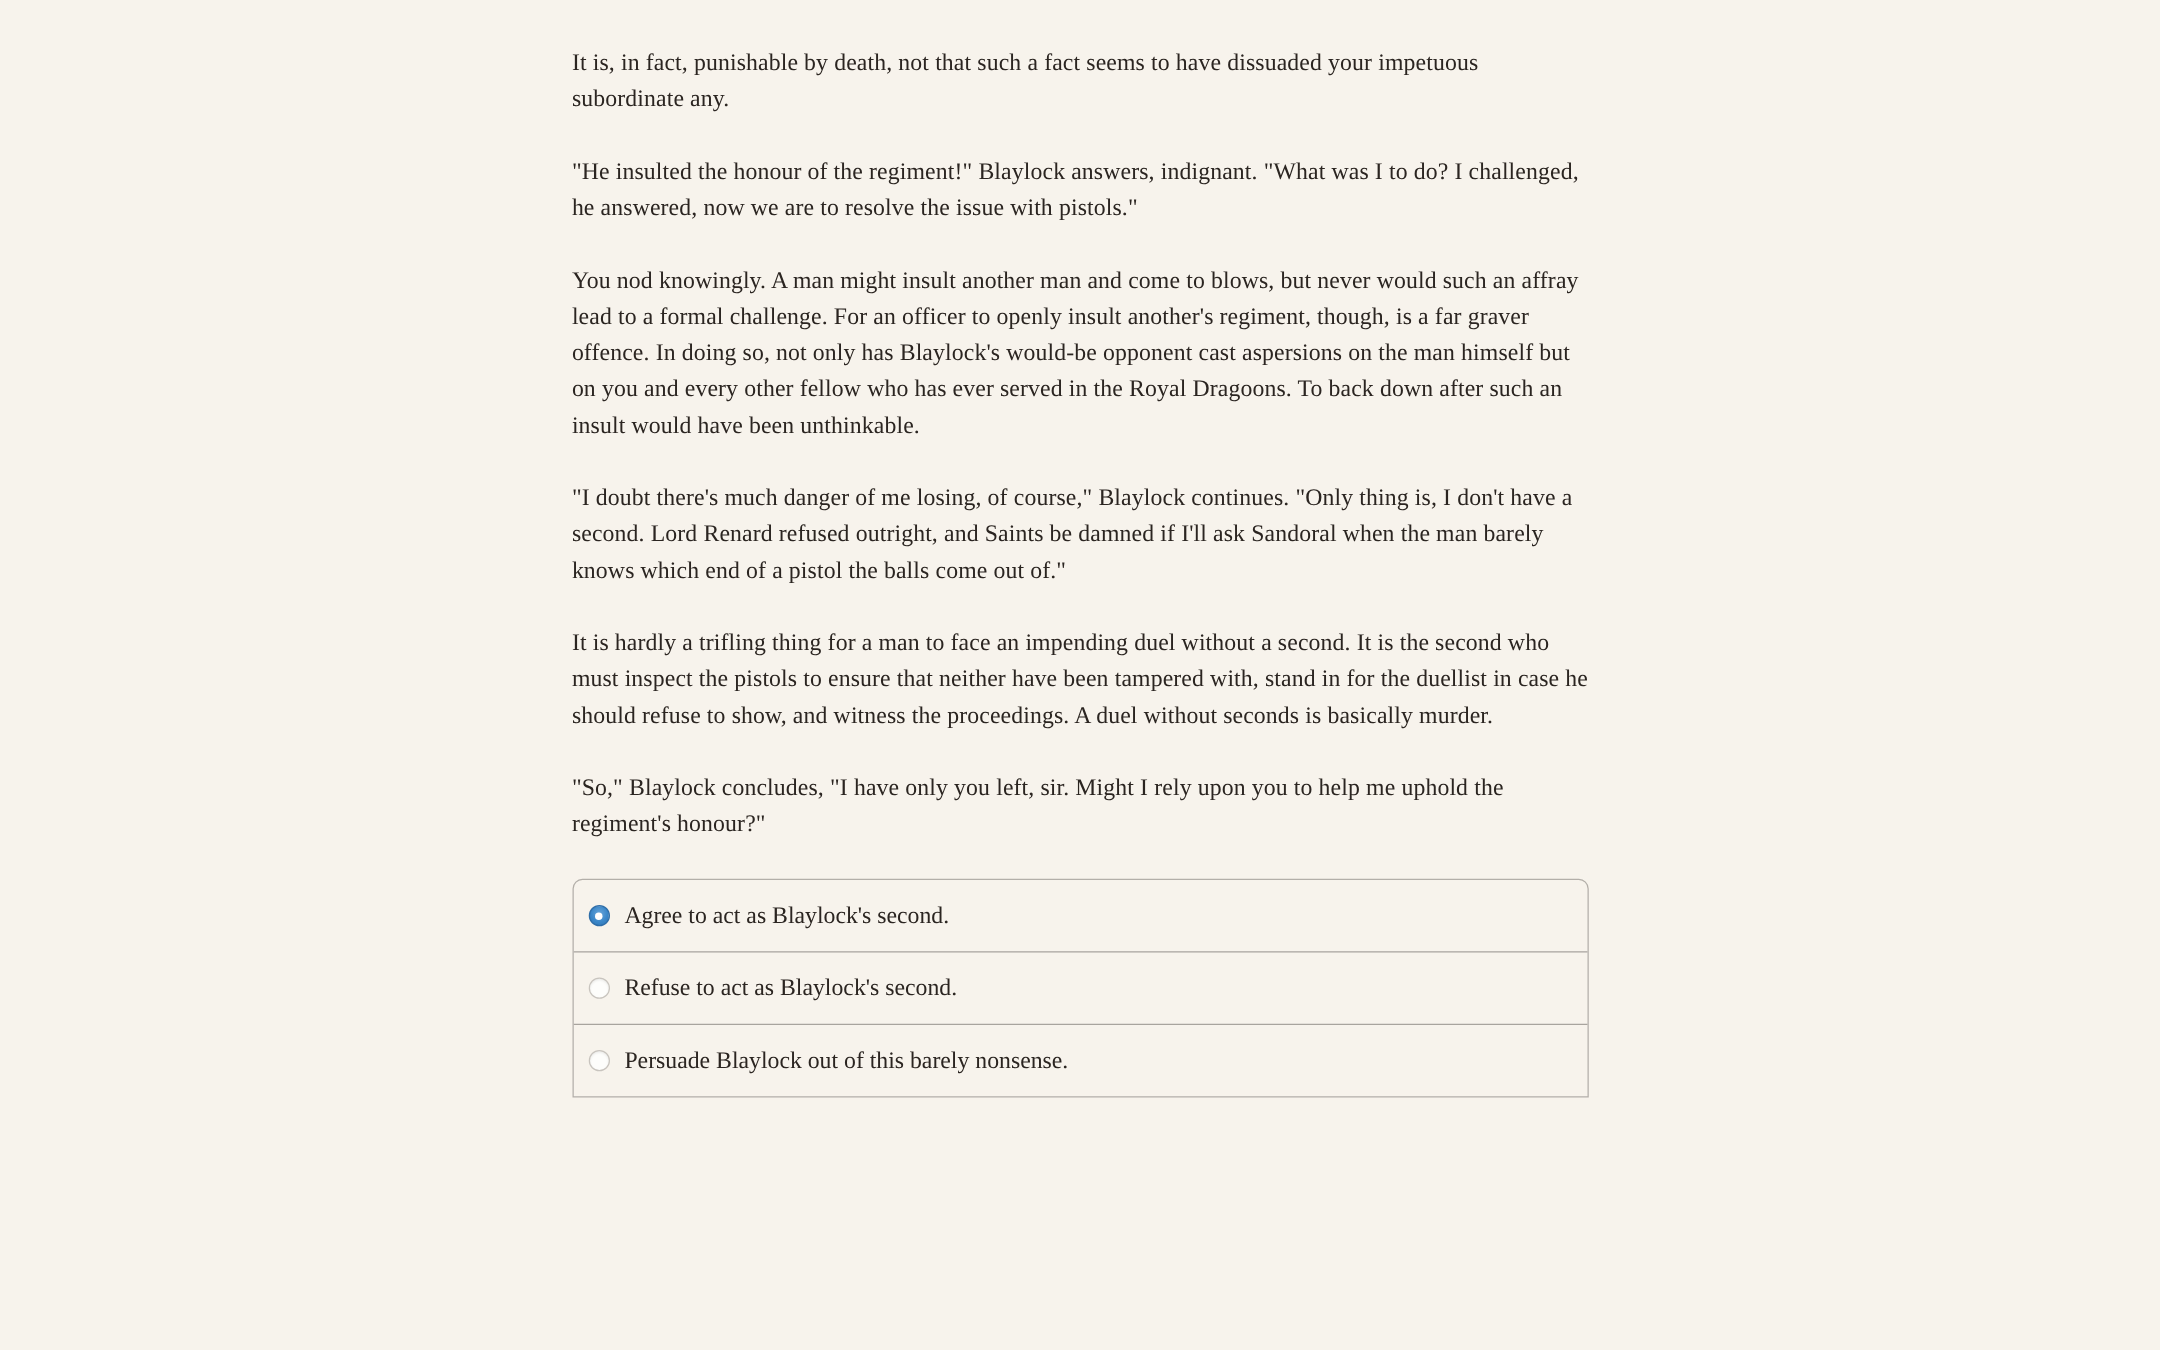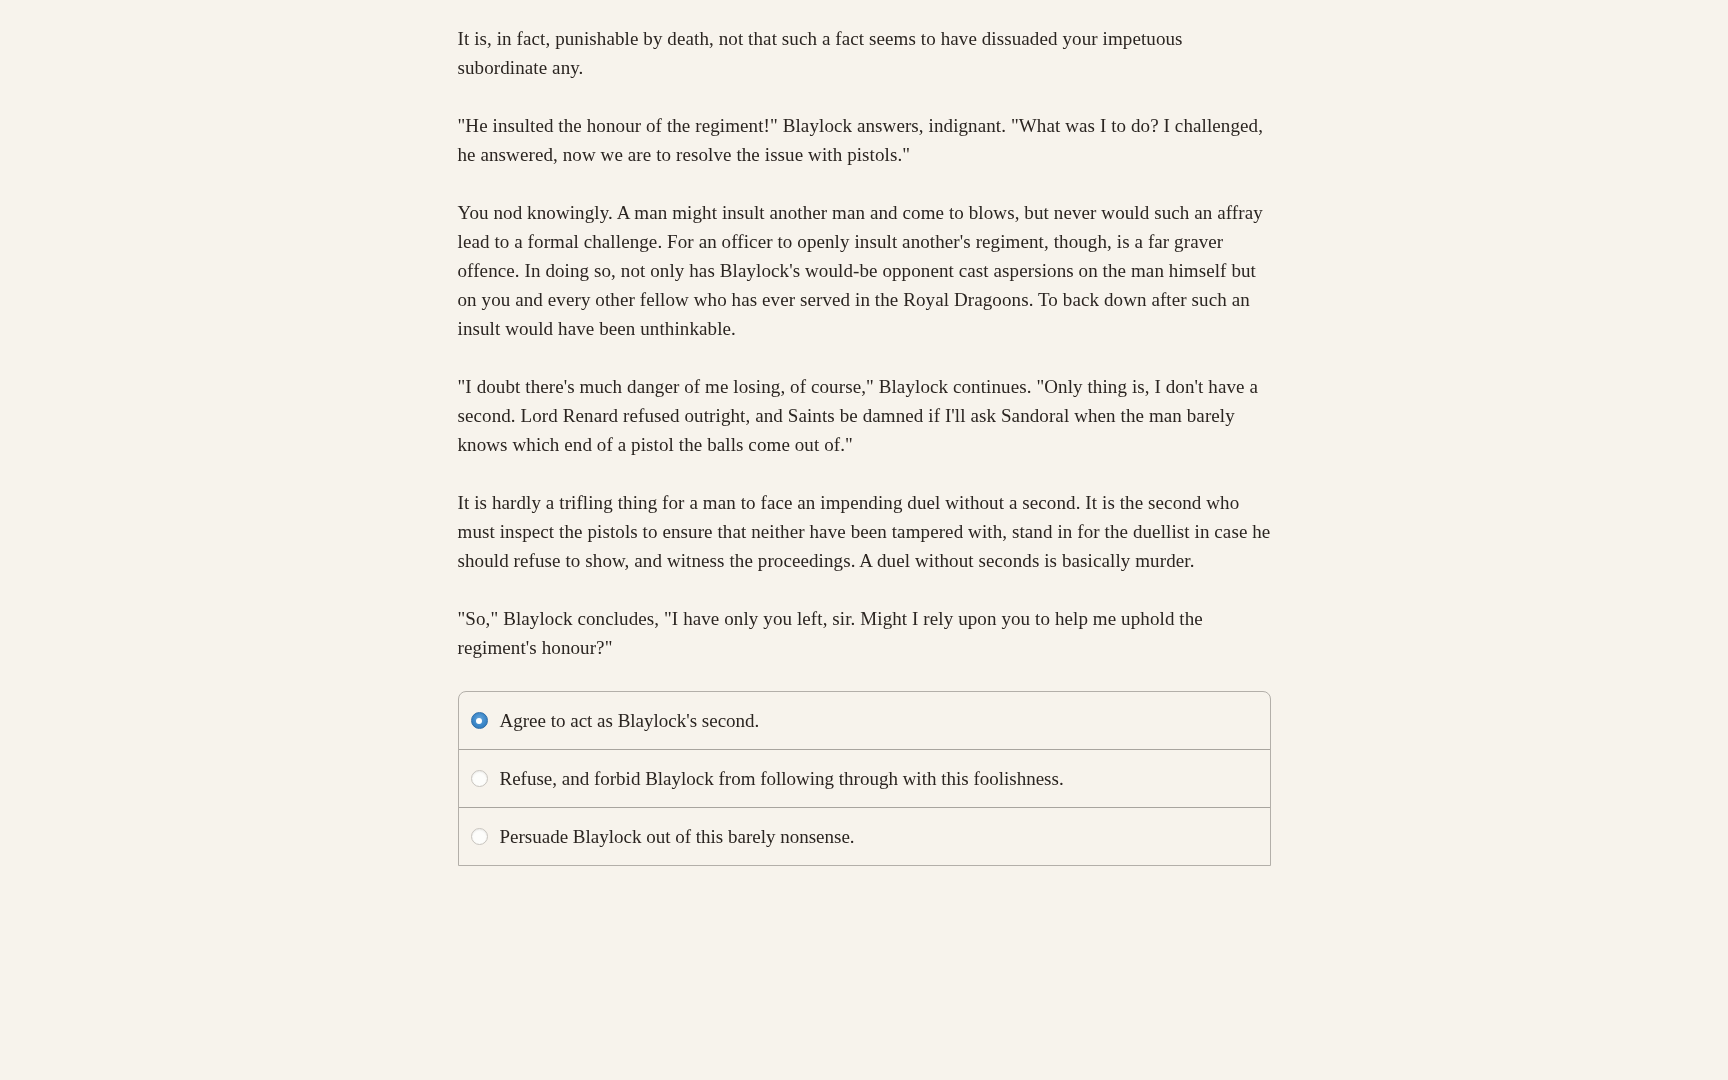--- a/index.html
+++ b/index.html
@@ -9,21 +9,21 @@
   body {
     width: 1728px;
     height: 1080px;
     overflow: hidden;
     background: #f7f3ec;
     font-family: "Liberation Serif", "DejaVu Serif", serif;
     color: #2b2521;
   }
   .story-column {
     width: 813px;
-    margin: 4px auto;
+    margin: 16px auto;
     padding-top: 20px;
   }
   .story-column p {
     font-size: 19px;
     line-height: 29px;
     margin: 29px 0;
     letter-spacing: 0.1px;
   }
   .story-column p:first-child {
     margin-top: 0;
@@ -89,25 +89,25 @@
   <p>It is hardly a trifling thing for a man to face an impending duel without a second. It is the second who must inspect the pistols to ensure that neither have been tampered with, stand in for the duellist in case he should refuse to show, and witness the proceedings. A duel without seconds is basically murder.</p>
   <p>"So," Blaylock concludes, "I have only you left, sir. Might I rely upon you to help me uphold the regiment's honour?"</p>
 
   <div class="choices-box">
 
     <div class="choice-row selected">
       <span class="radio"></span>
       <span class="choice-label">Agree to act as Blaylock's second.</span>
     </div>
 
-
     <div class="choice-row">
       <span class="radio"></span>
-      <span class="choice-label">Refuse, and forbid Blaylock from following through with this foolishness.</span>
+      <span class="choice-label">Refuse to act as Blaylock's second.</span>
     </div>
+
 
     <div class="choice-row">
       <span class="radio"></span>
       <span class="choice-label">Persuade Blaylock out of this barely nonsense.</span>
     </div>
 
   </div>
 
 </main>
 

